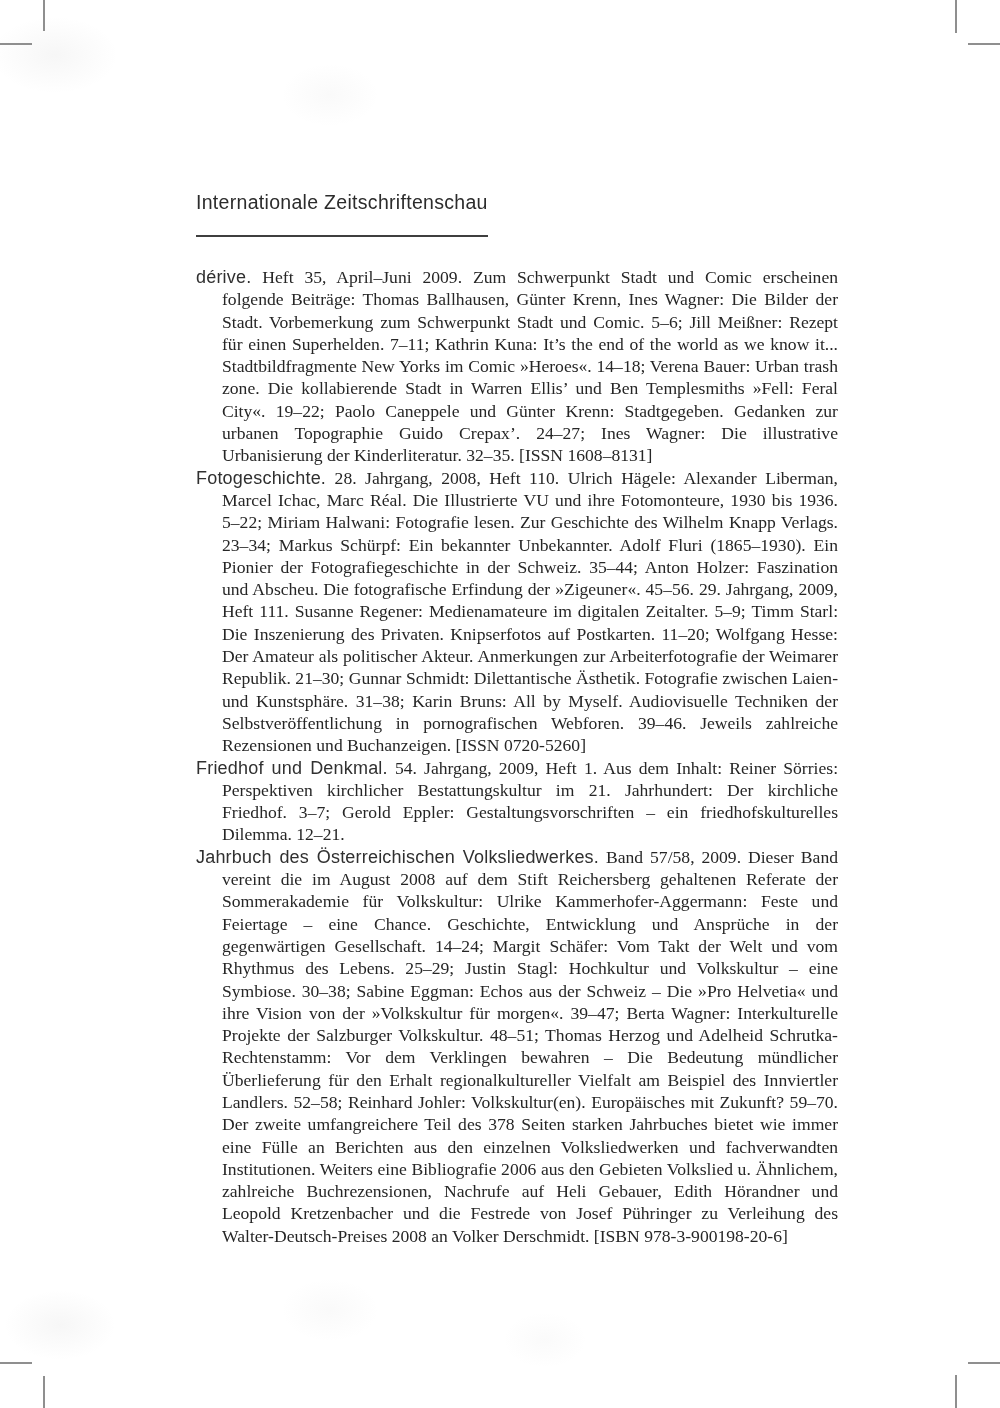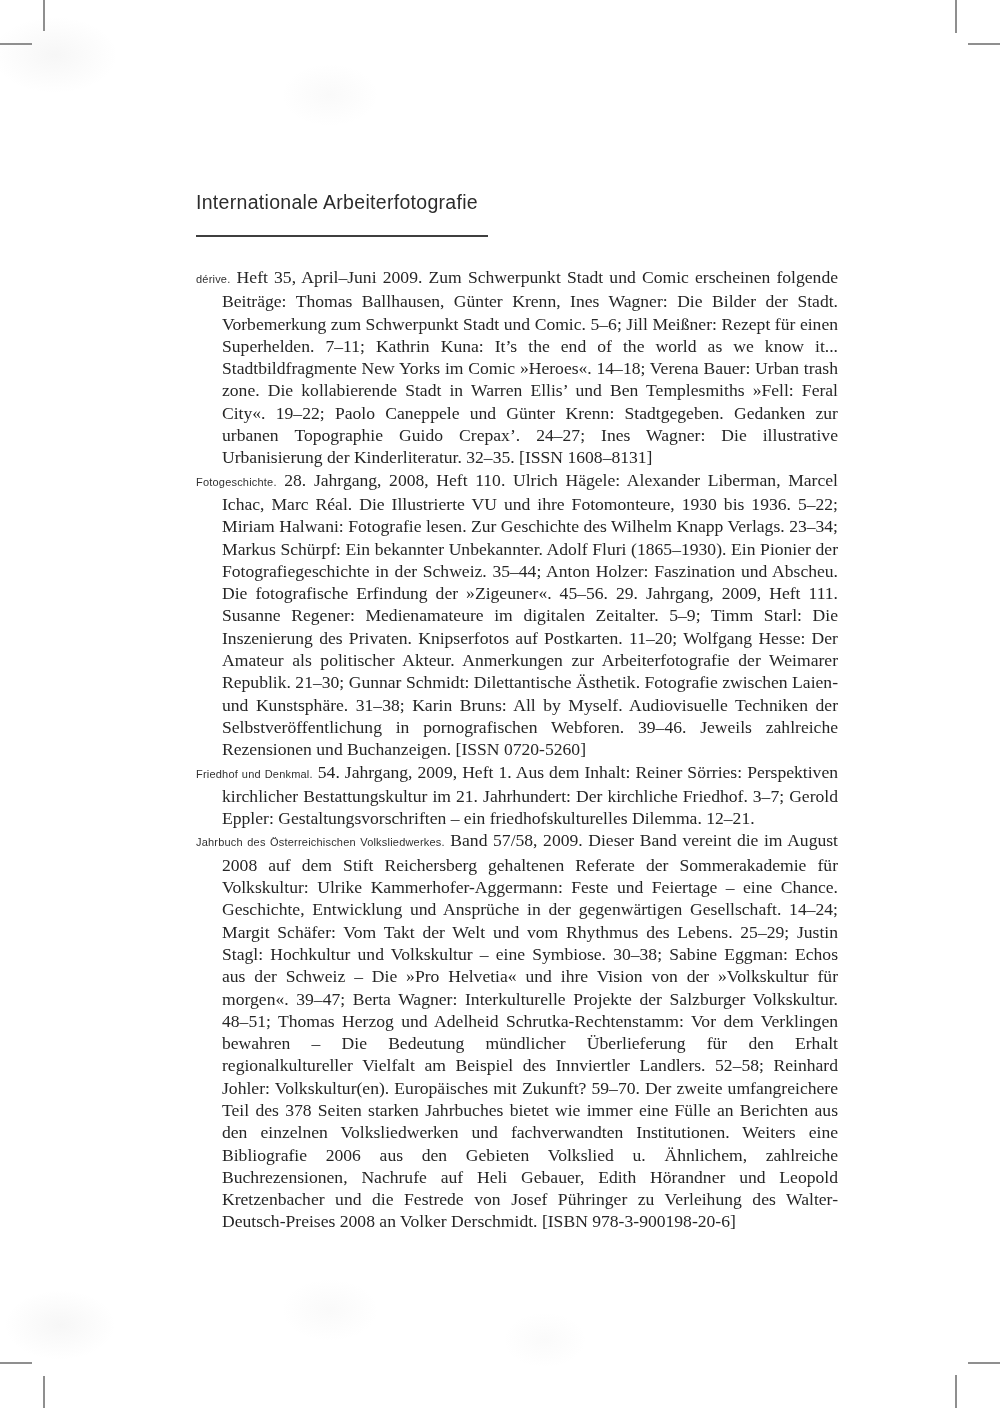--- a/index.html
+++ b/index.html
@@ -71,21 +71,21 @@
     margin: 0;
     padding-left: 26px;
     text-indent: -26px;
     text-align: justify;
     font-size: 17.6px;
     line-height: 22.3px;
     color: #262626;
   }
   .run-journal {
     font-family: "Liberation Sans", sans-serif;
-    font-size: 11px;
+    font-size: 18px;
     letter-spacing: 0.2px;
     color: #303030;
   }
   .run-normal { font-style: normal; }
   .run-italic { }
 </style>
 </head>
 <body>
 
 <div class="sheet">
@@ -93,21 +93,21 @@
 
   <div class="crop v-tl"></div>
   <div class="crop h-tl"></div>
   <div class="crop v-tr"></div>
   <div class="crop h-tr"></div>
   <div class="crop h-bl"></div>
   <div class="crop v-bl"></div>
   <div class="crop h-br"></div>
   <div class="crop v-br"></div>
 
-  <h1 class="page-heading">Internationale Arbeiterfotografie</h1>
+  <h1 class="page-heading">Internationale Zeitschriftenschau</h1>
   <div class="heading-rule"></div>
 
   <main class="entries" id="entries">
       <p class="entry"><span class="run-journal">dérive.</span><span class="run-normal"> Heft 35, April–Juni 2009. Zum Schwerpunkt Stadt und Comic erscheinen folgende Beiträge: </span><span class="run-italic">Thomas Ballhausen, Günter Krenn, Ines Wagner</span><span class="run-normal">: Die Bilder der Stadt. Vorbemerkung zum Schwerpunkt Stadt und Comic. 5–6; </span><span class="run-italic">Jill Meißner</span><span class="run-normal">: Rezept für einen Superhelden. 7–11; </span><span class="run-italic">Kathrin Kuna</span><span class="run-normal">: It’s the end of the world as we know it... Stadtbildfragmente New Yorks im Comic »Heroes«. 14–18; </span><span class="run-italic">Verena Bauer</span><span class="run-normal">: Urban trash zone. Die kollabierende Stadt in Warren Ellis’ und Ben Templesmiths »Fell: Feral City«. 19–22; </span><span class="run-italic">Paolo Caneppele und Günter Krenn</span><span class="run-normal">: Stadtgegeben. Gedanken zur urbanen Topographie Guido Crepax’. 24–27; </span><span class="run-italic">Ines Wagner</span><span class="run-normal">: Die illustrative Urbanisierung der Kinderliteratur. 32–35. [ISSN 1608–8131]</span></p>
       <p class="entry"><span class="run-journal">Fotogeschichte.</span><span class="run-normal"> 28. Jahrgang, 2008, Heft 110. </span><span class="run-italic">Ulrich Hägele</span><span class="run-normal">: Alexander Liberman, Marcel Ichac, Marc Réal. Die Illustrierte </span><span class="run-italic">VU</span><span class="run-normal"> und ihre Fotomonteure, 1930 bis 1936. 5–22; </span><span class="run-italic">Miriam Halwani</span><span class="run-normal">: Fotografie lesen. Zur Geschichte des Wilhelm Knapp Verlags. 23–34; </span><span class="run-italic">Markus Schürpf</span><span class="run-normal">: Ein bekannter Unbekannter. Adolf Fluri (1865–1930). Ein Pionier der Fotografiegeschichte in der Schweiz. 35–44; </span><span class="run-italic">Anton Holzer</span><span class="run-normal">: Faszination und Abscheu. Die fotografische Erfindung der »Zigeuner«. 45–56. 29. Jahrgang, 2009, Heft 111. </span><span class="run-italic">Susanne Regener</span><span class="run-normal">: Medienamateure im digitalen Zeitalter. 5–9; </span><span class="run-italic">Timm Starl</span><span class="run-normal">: Die Inszenierung des Privaten. Knipserfotos auf Postkarten. 11–20; </span><span class="run-italic">Wolfgang Hesse</span><span class="run-normal">: Der Amateur als politischer Akteur. Anmerkungen zur Arbeiterfotografie der Weimarer Republik. 21–30; </span><span class="run-italic">Gunnar Schmidt</span><span class="run-normal">: Dilettantische Ästhetik. Fotografie zwischen Laien- und Kunstsphäre. 31–38; </span><span class="run-italic">Karin Bruns</span><span class="run-normal">: All by Myself. Audiovisuelle Techniken der Selbstveröffentlichung in pornografischen Webforen. 39–46. Jeweils zahlreiche Rezensionen und Buchanzeigen. [ISSN 0720-5260]</span></p>
       <p class="entry"><span class="run-journal">Friedhof und Denkmal.</span><span class="run-normal"> 54. Jahrgang, 2009, Heft 1. Aus dem Inhalt: </span><span class="run-italic">Reiner Sörries</span><span class="run-normal">: Perspektiven kirchlicher Bestattungskultur im 21. Jahrhundert: Der kirchliche Friedhof. 3–7; </span><span class="run-italic">Gerold Eppler</span><span class="run-normal">: Gestaltungsvorschriften – ein friedhofskulturelles Dilemma. 12–21.</span></p>
       <p class="entry"><span class="run-journal">Jahrbuch des Österreichischen Volksliedwerkes.</span><span class="run-normal"> Band 57/58, 2009. Dieser Band vereint die im August 2008 auf dem Stift Reichersberg gehaltenen Referate der Sommerakademie für Volkskultur: </span><span class="run-italic">Ulrike Kammerhofer-Aggermann</span><span class="run-normal">: Feste und Feiertage – eine Chance. Geschichte, Entwicklung und Ansprüche in der gegenwärtigen Gesellschaft. 14–24; </span><span class="run-italic">Margit Schäfer</span><span class="run-normal">: Vom Takt der Welt und vom Rhythmus des Lebens. 25–29; </span><span class="run-italic">Justin Stagl</span><span class="run-normal">: Hochkultur und Volkskultur – eine Symbiose. 30–38; </span><span class="run-italic">Sabine Eggman</span><span class="run-normal">: Echos aus der Schweiz – Die »Pro Helvetia« und ihre Vision von der »Volkskultur für morgen«. 39–47; </span><span class="run-italic">Berta Wagner</span><span class="run-normal">: Interkulturelle Projekte der Salzburger Volkskultur. 48–51; </span><span class="run-italic">Thomas Herzog und Adelheid Schrutka-Rechtenstamm</span><span class="run-normal">: Vor dem Verklingen bewahren – Die Bedeutung mündlicher Überlieferung für den Erhalt regionalkultureller Vielfalt am Beispiel des Innviertler Landlers. 52–58; </span><span class="run-italic">Reinhard Johler</span><span class="run-normal">: Volkskultur(en). Europäisches mit Zukunft? 59–70. Der zweite umfangreichere Teil des 378 Seiten starken Jahrbuches bietet wie immer eine Fülle an Berichten aus den einzelnen Volksliedwerken und fachverwandten Institutionen. Weiters eine Bibliografie 2006 aus den Gebieten Volkslied u. Ähnlichem, zahlreiche Buchrezensionen, Nachrufe auf Heli Gebauer, Edith Hörandner und Leopold Kretzenbacher und die Festrede von Josef Pühringer zu Verleihung des Walter-Deutsch-Preises 2008 an Volker Derschmidt. [ISBN 978-3-900198-20-6]</span></p>
     </main>
 </div>
 

